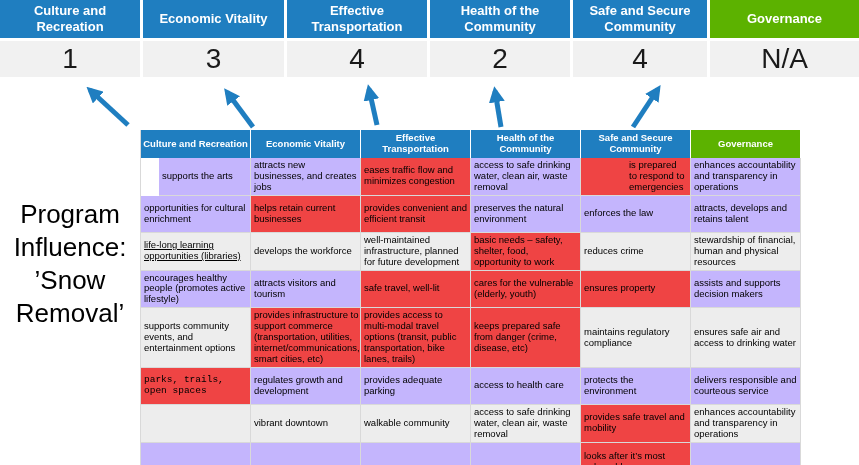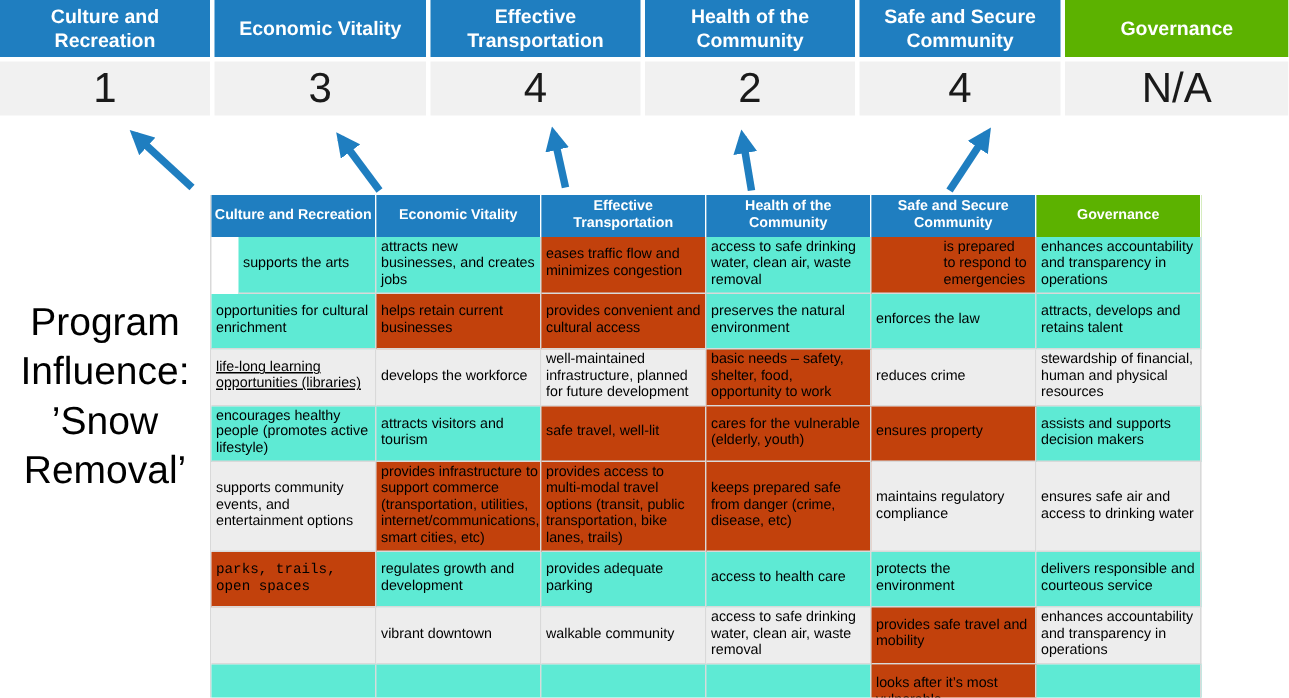--- a/index.html
+++ b/index.html
@@ -34,27 +34,27 @@
     display:grid; grid-template-columns:repeat(6, 110px);
     border-left:1px solid #D9D9D9;
   }
   .th {
     background:#1F7EC0; color:#fff; font-weight:bold; font-size:9.5px; line-height:1.15;
     display:flex; align-items:center; justify-content:center; text-align:center;
     min-height:28px; padding:1px 2px; box-sizing:border-box; border-right:1px solid #fff;
   }
   .th.gov { background:#5CB200; }
   .td {
-    background:#5eead4; color:#000; font-size:9.5px; line-height:1.15;
+    background:#c4b5fd; color:#000; font-size:9.5px; line-height:1.15;
     display:flex; align-items:center; text-align:left;
     padding:2px 3px; box-sizing:border-box;
     border-right:1px solid #D9D9D9; border-bottom:1px solid #D9D9D9;
   }
   .td.shaded { background:#EDEDED; }
-  .td.hl { background:#c2410c; }
+  .td.hl { background:#ef4444; }
 </style>
 </head>
 <body>
 
 <div class="cat-band">
   <div class="cat-box" style="width:140px">
       <span>Culture and Recreation</span>
     </div>
   <div class="cat-box" style="width:141px">
       <span>Economic Vitality</span>
@@ -105,21 +105,21 @@
     <div class="th">Safe and Secure Community</div>
     <div class="th gov">Governance</div>
     <div class="td" style="min-height: 33px; margin-left: 18px;">supports the arts</div>
     <div class="td" style="min-height: 33px;">attracts new businesses, and creates jobs</div>
     <div class="td hl" style="min-height: 33px;">eases traffic flow and minimizes congestion</div>
     <div class="td" style="min-height: 33px;">access to safe drinking water, clean air, waste removal</div>
     <div class="td hl" style="min-height: 33px; padding-left: 48px;">is prepared to respond to emergencies</div>
     <div class="td" style="min-height: 33px;">enhances accountability and transparency in operations</div>
     <div class="td" style="min-height: 37px;">opportunities for cultural enrichment</div>
     <div class="td hl" style="min-height: 37px;">helps retain current businesses</div>
-    <div class="td hl" style="min-height: 37px;">provides convenient and cultural access</div>
+    <div class="td hl" style="min-height: 37px;">provides convenient and efficient transit</div>
     <div class="td" style="min-height: 37px;">preserves the natural environment</div>
     <div class="td" style="min-height: 37px;">enforces the law</div>
     <div class="td" style="min-height: 37px;">attracts, develops and retains talent</div>
     <div class="td shaded" style="min-height: 35px; text-decoration: underline;">life-long learning opportunities (libraries)</div>
     <div class="td shaded" style="min-height: 35px;">develops the workforce</div>
     <div class="td shaded" style="min-height: 35px;">well-maintained infrastructure, planned for future development</div>
     <div class="td hl" style="min-height: 35px;">basic needs – safety, shelter, food, opportunity to work</div>
     <div class="td shaded" style="min-height: 35px;">reduces crime</div>
     <div class="td shaded" style="min-height: 35px;">stewardship of financial, human and physical resources</div>
     <div class="td" style="min-height: 28px;">encourages healthy people (promotes active lifestyle)</div>

